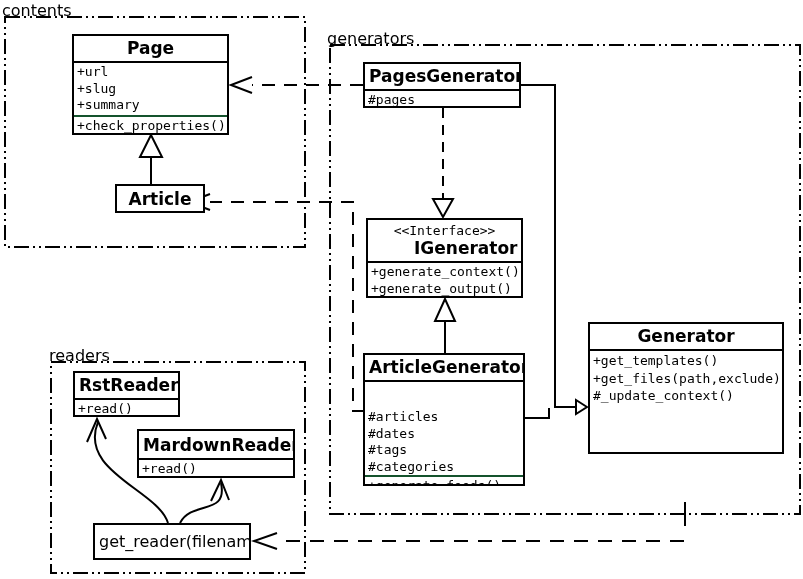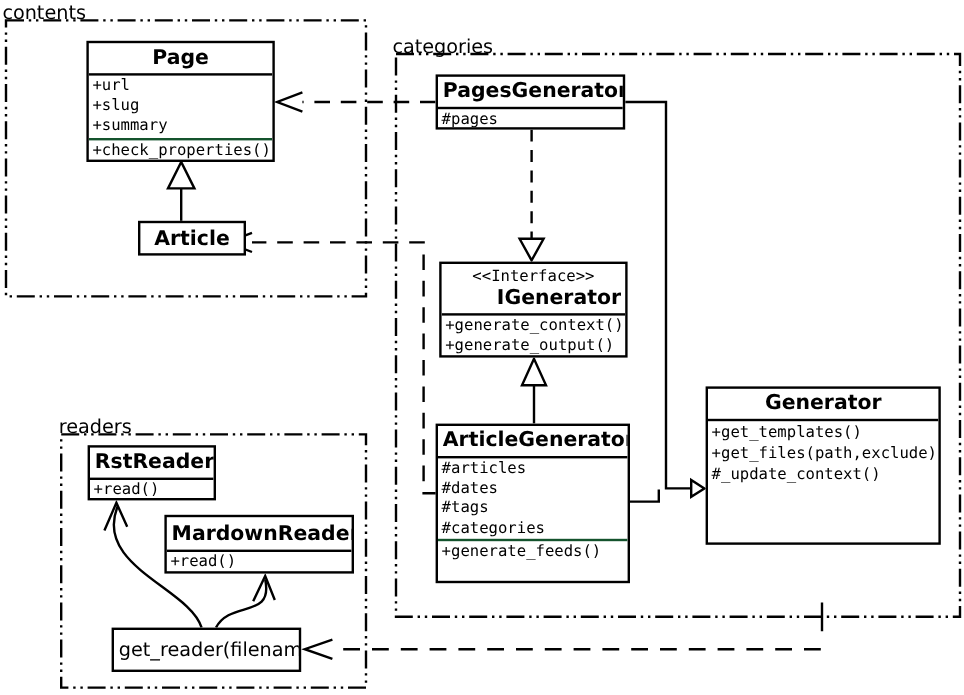--- a/index.html
+++ b/index.html
@@ -97,21 +97,21 @@
       <polyline points="87,442 97,419 106,439"></polyline>
     </g>
 
     <g>
       <path d="M180,523 C192,500 228,516 221,483"></path>
       <polyline points="211,501 221,480 229,500"></polyline>
     </g>
   </svg>
 
   <div class="pkg-label" style="left:2px; top:1px;">contents</div>
-  <div class="pkg-label" style="left:327px; top:29px;">categories</div>
+  <div class="pkg-label" style="left:327px; top:29px;">generators</div>
   <div class="pkg-label" style="left:49px; top:346px;">readers</div>
 
   <div class="uml" style="left:72px; top:34px; width:157px; height:101px;">
     <div class="title">Page</div>
     <div class="compartment sep" style="height:49px;">
       <div class="mrow">+url</div>
       <div class="mrow">+slug</div>
       <div class="mrow">+summary</div>
     </div>
     <div class="compartment">
@@ -134,21 +134,21 @@
     <div class="stereotype">&lt;&lt;Interface&gt;&gt;</div>
     <div class="title under-stereo">IGenerator</div>
     <div class="compartment">
       <div class="mrow">+generate_context()</div>
       <div class="mrow">+generate_output()</div>
     </div>
   </div>
 
   <div class="uml" style="left:363px; top:353px; width:162px; height:133px;">
     <div class="title">ArticleGenerator</div>
-    <div class="compartment sep" style="height:64px;">
+    <div class="compartment sep" style="height:64px;margin-top:26px;">
       <div class="mrow">#articles</div>
       <div class="mrow">#dates</div>
       <div class="mrow">#tags</div>
       <div class="mrow">#categories</div>
     </div>
     <div class="compartment">
       <div class="mrow">+generate_feeds()</div>
     </div>
   </div>
 

